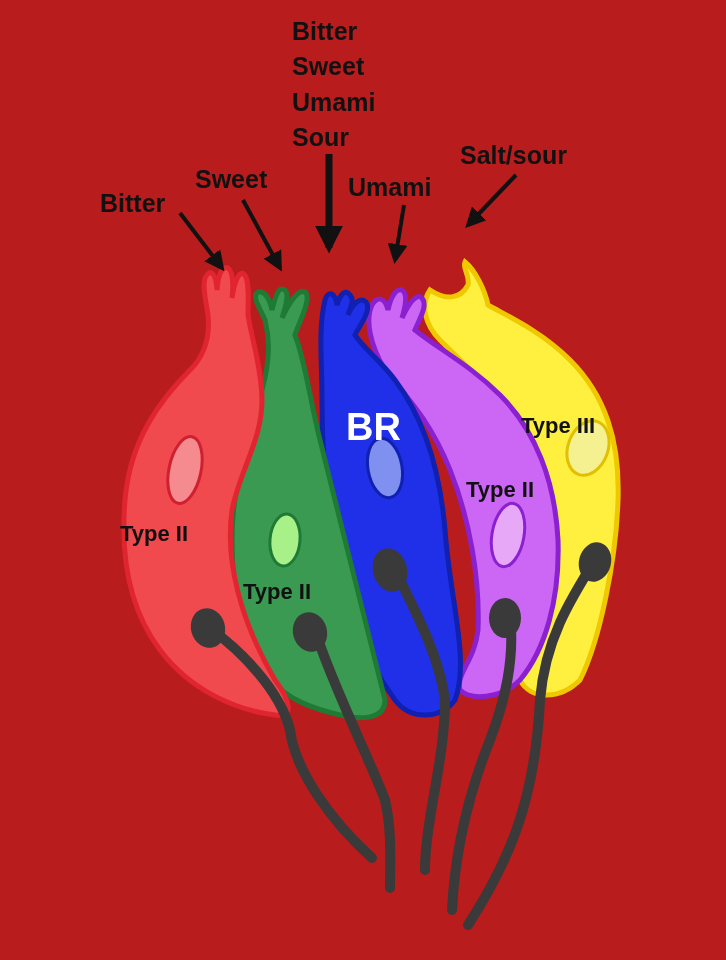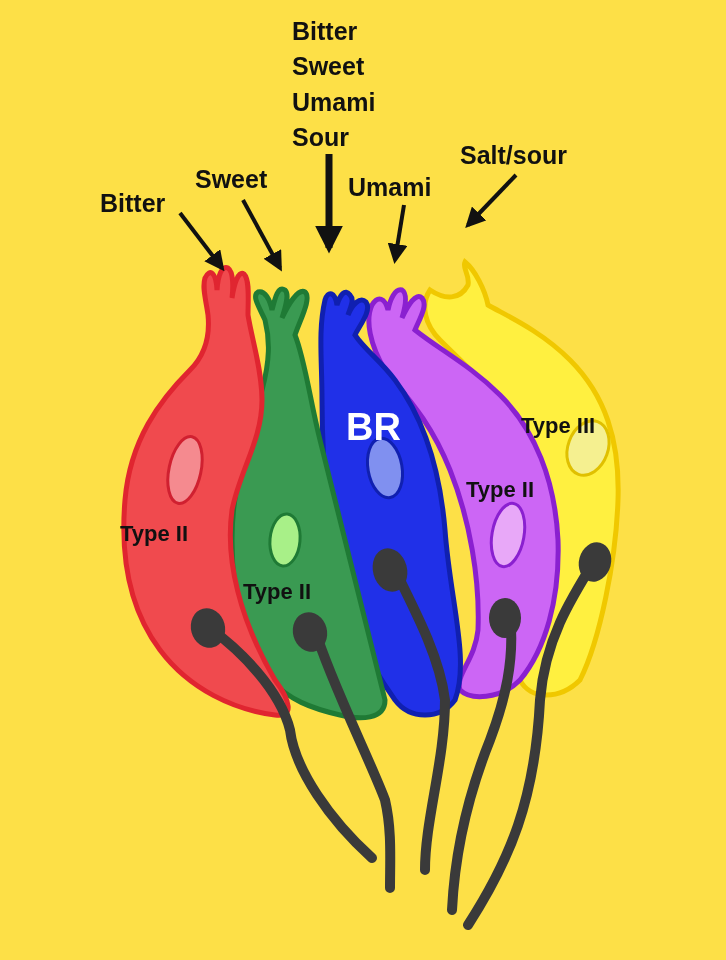--- a/index.html
+++ b/index.html
@@ -1,16 +1,16 @@
 <!DOCTYPE html>
 <html><head>
 <meta charset="utf-8">
 <style>
   html, body { margin: 0; padding: 0; background: #ffffff; }
-  #stage { position: relative; width: 726px; height: 960px; overflow: hidden; background: #fde047; }
+  #stage { position: relative; width: 726px; height: 960px; overflow: hidden; background: #b91c1c; }
   svg { position: absolute; left: 0; top: 0; }
   .lbl { font-family: "Liberation Sans", sans-serif; font-weight: bold; fill: #111111; font-size: 25px; }
   .type-lbl { font-family: "Liberation Sans", sans-serif; font-weight: bold; fill: #111111; font-size: 22px; }
   .br-lbl { font-family: "Liberation Sans", sans-serif; font-weight: bold; fill: #ffffff; font-size: 38px; }
 </style>
 </head>
 <body>
 
 <div id="stage">
 <svg width="726" height="960" viewBox="0 0 726 960" xmlns="http://www.w3.org/2000/svg">

